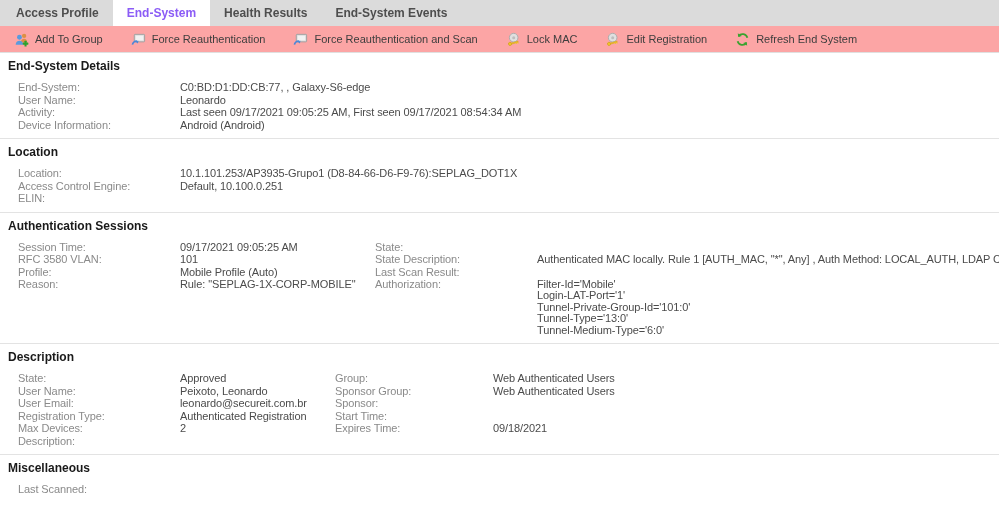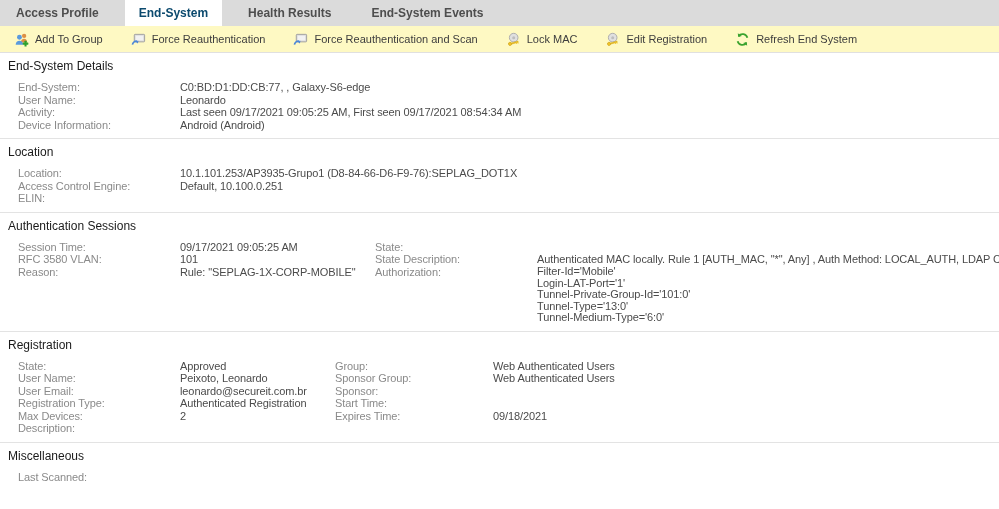--- a/index.html
+++ b/index.html
@@ -1,36 +1,36 @@
 <!DOCTYPE html>
 <html><head>
 <meta charset="utf-8">
 <style>
   * { margin: 0; padding: 0; box-sizing: border-box; }
   html, body { width: 999px; height: 509px; background: #ffffff; overflow: hidden;
     font-family: "Liberation Sans", "DejaVu Sans", sans-serif; }
 
   
-  .tabbar { height: 26px; background: #dbdbdb; display: flex; align-items: stretch; padding-left: 2px; gap: 12px; }
+  .tabbar { height: 26px; background: #dbdbdb; display: flex; align-items: stretch; padding-left: 2px; }
   .tab { display: flex; align-items: center; padding: 0 14px; font-size: 12px; font-weight: bold;
     color: #4e4e4e; cursor: default; white-space: nowrap; }
-  .tab.active { background: #ffffff; color: #0c4a6e; }
+  .tab.active { background: #ffffff; color: #8b5cf6; }
 
   
-  .toolbar { height: 27px; background: #fef9c3; border-bottom: 1px solid #e0e0e0;
+  .toolbar { height: 27px; background: #fca5a5; border-bottom: 1px solid #e0e0e0;
     display: flex; align-items: center; padding-left: 7px; }
   .tbtn { display: flex; align-items: center; gap: 6px; font-size: 11px; color: #3d3d3d;
     padding: 2px 7px; margin-right: 14px; white-space: nowrap; border-radius: 2px; }
   .tbtn svg { display: block; }
 
   
   .content { background: #ffffff; }
   .section { padding: 6px 8px 7px 8px; border-bottom: 1px solid #e3e3e3; }
   .section:last-child { border-bottom: none; }
-  .section-title { font-size: 12px; font-weight: normal; color: #1a1a1a; margin-bottom: 8px; }
+  .section-title { font-size: 12px; font-weight: bold; color: #1a1a1a; margin-bottom: 8px; }
   .rows { margin-left: 10px; font-size: 11px; line-height: 12.5px; letter-spacing: -0.1px; }
   .row { display: grid; gap: 40px; }
   .grid2 .row   { grid-template-columns: 122px 1fr; }
   .gridauth .row{ grid-template-columns: 122px 155px 122px 1fr; }
   .gridreg .row { grid-template-columns: 122px 115px 118px 1fr; }
   .lbl { color: #8a8a8a; white-space: nowrap; }
   .val { color: #4b4b4b; white-space: nowrap; }
   .val.preline { white-space: pre-line; line-height: 11.5px; padding-top: 0.5px; }
 </style>
 </head>
@@ -179,34 +179,40 @@
         <span class="val">09/17/2021 09:05:25 AM</span>
         <span class="lbl">State:</span>
       </div>
       <div class="row">
         <span class="lbl">RFC 3580 VLAN:</span>
         <span class="val">101</span>
         <span class="lbl">State Description:</span>
         <span class="val">Authenticated MAC locally. Rule 1 [AUTH_MAC, "*", Any] , Auth Method: LOCAL_AUTH, LDAP Config: SecureIT[secureit.com.BR]</span>
       </div>
       <div class="row">
+        <span class="lbl">Profile:</span>
+        <span class="val">Mobile Profile (Auto)</span>
+        <span class="lbl">Last Scan Result:</span>
+        <span class="val"></span>
+      </div>
+      <div class="row">
         <span class="lbl">Reason:</span>
         <span class="val">Rule: "SEPLAG-1X-CORP-MOBILE"</span>
         <span class="lbl">Authorization:</span>
         <span class="val preline">Filter-Id='Mobile'
 Login-LAT-Port='1'
 Tunnel-Private-Group-Id='101:0'
 Tunnel-Type='13:0'
 Tunnel-Medium-Type='6:0'</span>
       </div>
     </div>
   </div>
 
   <div class="section">
-    <div class="section-title">Registration</div>
+    <div class="section-title">Description</div>
     <div class="rows gridreg">
       <div class="row">
         <span class="lbl">State:</span>
         <span class="val">Approved</span>
         <span class="lbl">Group:</span>
         <span class="val">Web Authenticated Users</span>
       </div>
       <div class="row">
         <span class="lbl">User Name:</span>
         <span class="val">Peixoto, Leonardo</span>

